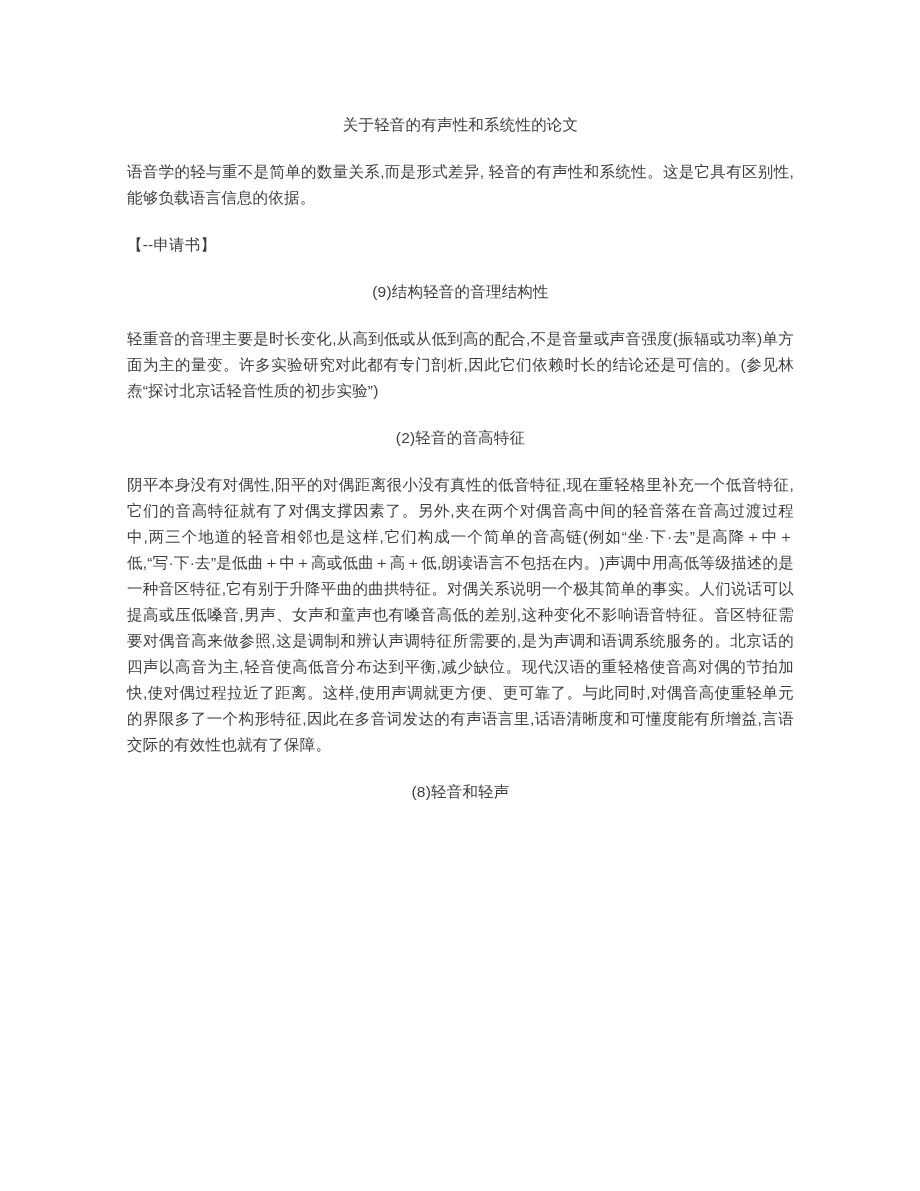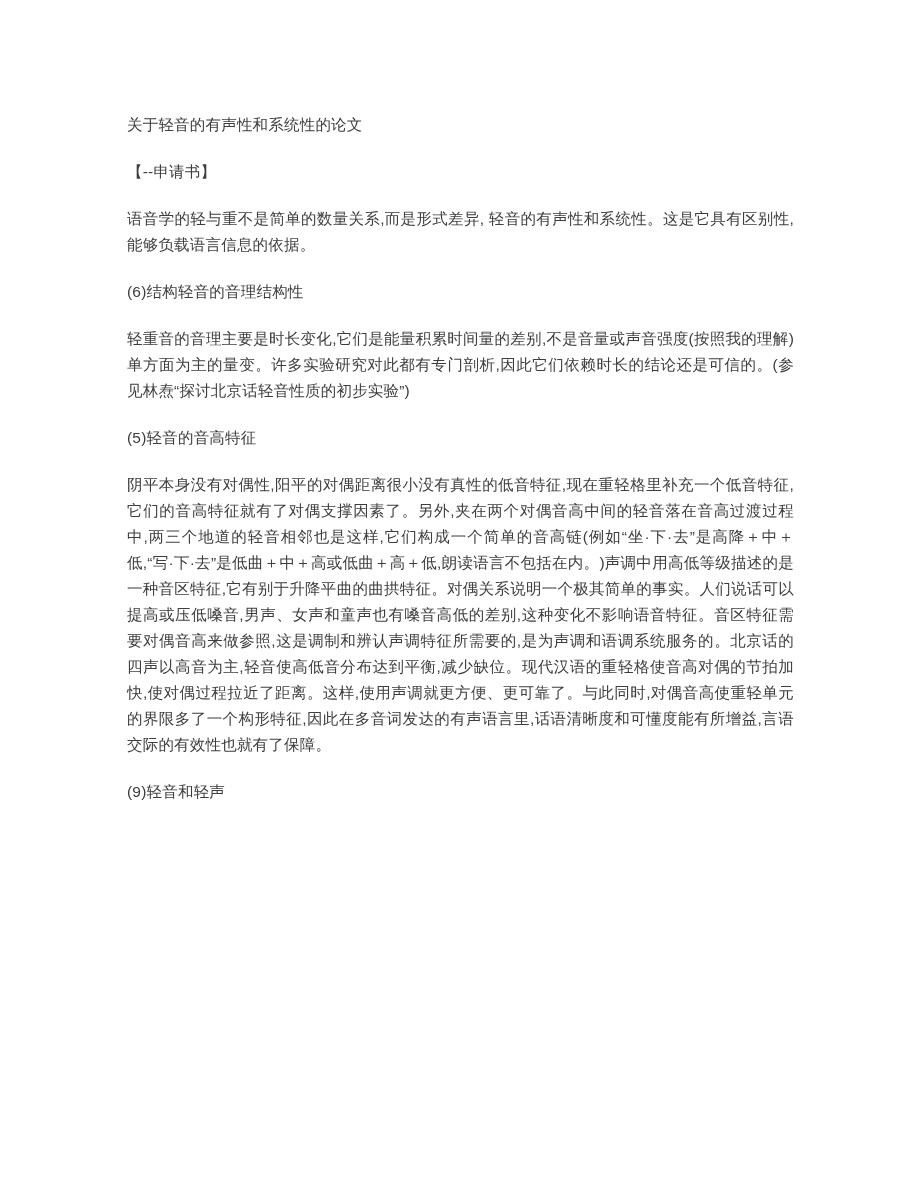--- a/index.html
+++ b/index.html
@@ -22,31 +22,31 @@
     font-size: 15.5px;
     line-height: 26px;
     font-weight: 400;
     text-align: justify;
     text-justify: inter-ideograph;
     word-break: break-all;
     letter-spacing: 0.2px;
   }
   .doc p.title,
   .doc p.heading {
-    text-align: left;
+    text-align: center;
     word-break: normal;
   }
 </style>
 </head>
 <body>
 
 <div class="page">
   <div class="doc">
     <p class="title">关于轻音的有声性和系统性的论文</p>
+    <p>语音学的轻与重不是简单的数量关系,而是形式差异, 轻音的有声性和系统性。这是它具有区别性,能够负载语言信息的依据。</p>
     <p>【--申请书】</p>
-    <p>语音学的轻与重不是简单的数量关系,而是形式差异, 轻音的有声性和系统性。这是它具有区别性,能够负载语言信息的依据。</p>
-    <p class="heading">(6)结构轻音的音理结构性</p>
-    <p>轻重音的音理主要是时长变化,它们是能量积累时间量的差别,不是音量或声音强度(按照我的理解)单方面为主的量变。许多实验研究对此都有专门剖析,因此它们依赖时长的结论还是可信的。(参见林焘“探讨北京话轻音性质的初步实验”)</p>
-    <p class="heading">(5)轻音的音高特征</p>
+    <p class="heading">(9)结构轻音的音理结构性</p>
+    <p>轻重音的音理主要是时长变化,从高到低或从低到高的配合,不是音量或声音强度(振辐或功率)单方面为主的量变。许多实验研究对此都有专门剖析,因此它们依赖时长的结论还是可信的。(参见林焘“探讨北京话轻音性质的初步实验”)</p>
+    <p class="heading">(2)轻音的音高特征</p>
     <p>阴平本身没有对偶性,阳平的对偶距离很小没有真性的低音特征,现在重轻格里补充一个低音特征,它们的音高特征就有了对偶支撑因素了。另外,夹在两个对偶音高中间的轻音落在音高过渡过程中,两三个地道的轻音相邻也是这样,它们构成一个简单的音高链(例如“坐·下·去”是高降＋中＋低,“写·下·去”是低曲＋中＋高或低曲＋高＋低,朗读语言不包括在内。)声调中用高低等级描述的是一种音区特征,它有别于升降平曲的曲拱特征。对偶关系说明一个极其简单的事实。人们说话可以提高或压低嗓音,男声、女声和童声也有嗓音高低的差别,这种变化不影响语音特征。音区特征需要对偶音高来做参照,这是调制和辨认声调特征所需要的,是为声调和语调系统服务的。北京话的四声以高音为主,轻音使高低音分布达到平衡,减少缺位。现代汉语的重轻格使音高对偶的节拍加快,使对偶过程拉近了距离。这样,使用声调就更方便、更可靠了。与此同时,对偶音高使重轻单元的界限多了一个构形特征,因此在多音词发达的有声语言里,话语清晰度和可懂度能有所增益,言语交际的有效性也就有了保障。</p>
-    <p class="heading">(9)轻音和轻声</p>
+    <p class="heading">(8)轻音和轻声</p>
   </div>
 </div>
 
 </body></html>

